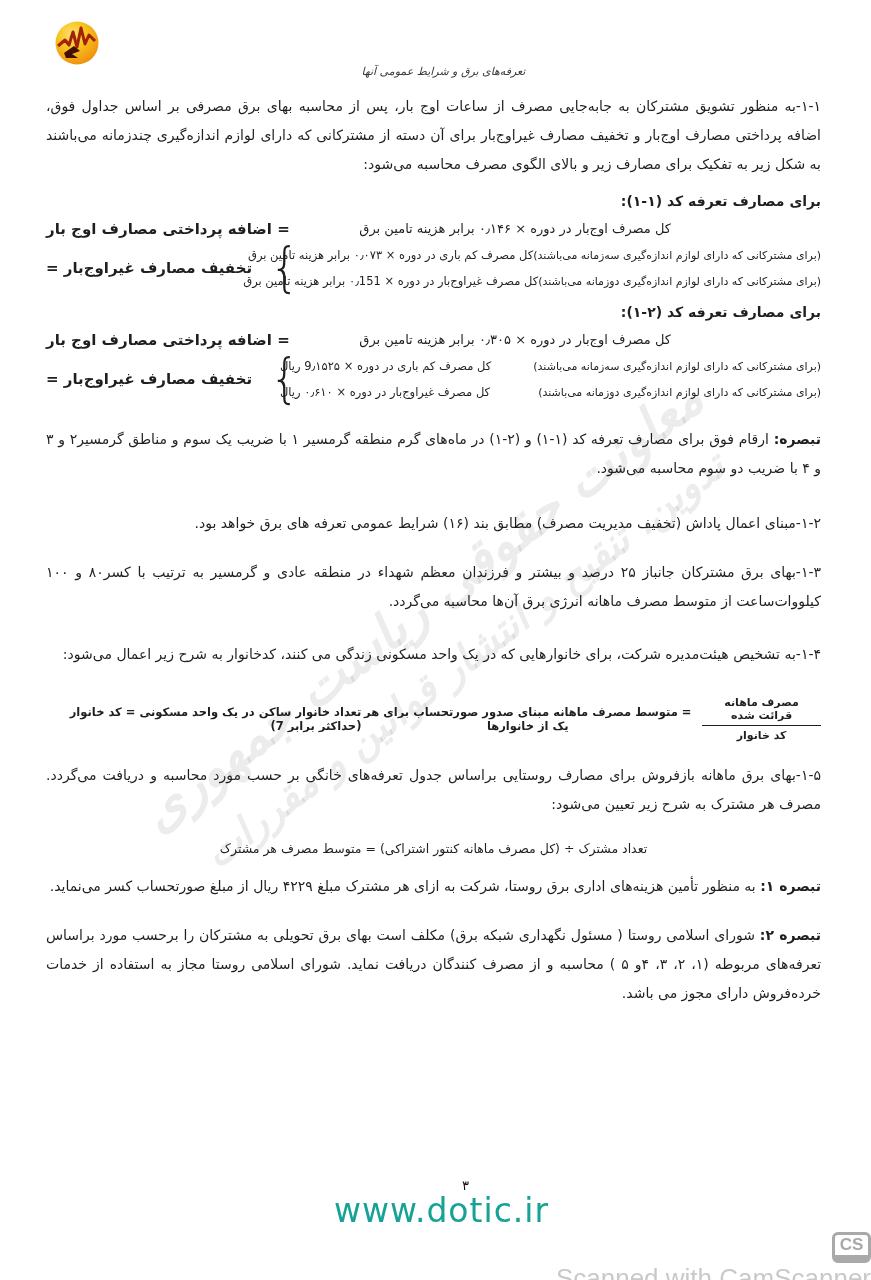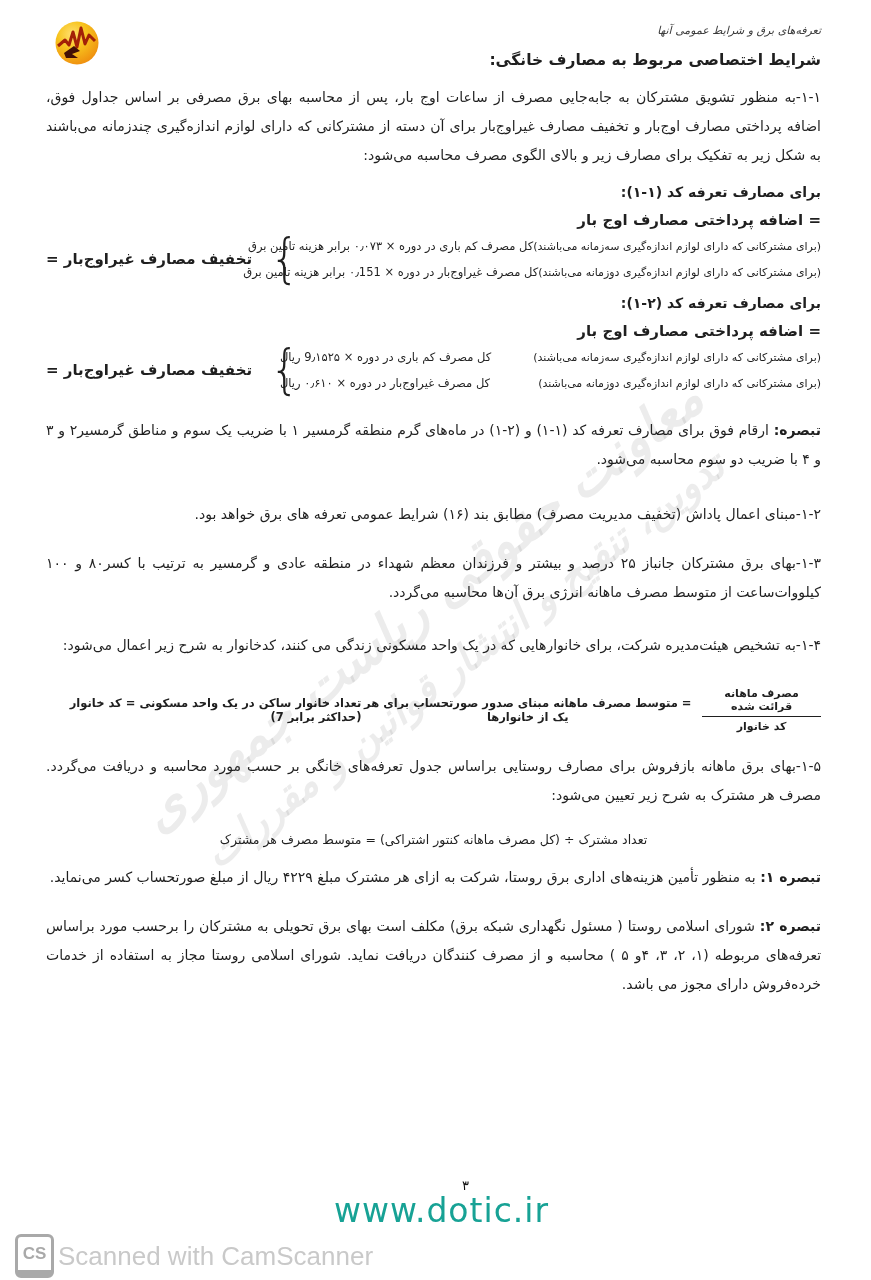--- a/index.html
+++ b/index.html
@@ -14,22 +14,22 @@
     transform:rotate(-38deg);transform-origin:center;
     font-family:"DejaVu Serif",serif;font-style:italic;font-weight:bold;
     color:rgba(110,110,110,0.13);text-align:center;line-height:1.5;
     pointer-events:none;z-index:0;
   }
   .watermark .wm1{font-size:52px;}
   .watermark .wm2{font-size:40px;}
   .logo{position:absolute;top:20px;right:771px;width:46px;height:46px;z-index:2;}
   .content{position:relative;z-index:1;padding:24px 50px 0 46px;}
   .header-note{
-    text-align:right;font-family:"DejaVu Serif",serif;font-style:italic;
-    font-size:11px;color:#3a3a3a;padding-left:20px;margin-bottom:14px;
+    text-align:center;font-family:"DejaVu Serif",serif;font-style:italic;
+    font-size:11px;color:#3a3a3a;padding-left:20px;margin-bottom:14px;margin-top:41px;
   }
   .doc-title{font-size:15.5px;font-weight:bold;margin-bottom:12px;}
   .para{font-size:14px;line-height:29px;text-align:justify;}
   .para .lead{font-weight:bold;}
   .mt8{margin-top:20px;} .mt16{margin-top:16px;}
   .mt20{margin-top:20px;} .mt24{margin-top:24px;} .mt26{margin-top:26px;}
   .block-heading{font-size:14px;font-weight:bold;margin:10px 0 6px 0;}
   .code-block{margin-bottom:4px;}
   .frow{display:flex;justify-content:space-between;align-items:center;}
   .peak-row{min-height:27px;}
@@ -52,21 +52,21 @@
   .hh-left{font-size:11.5px;font-weight:bold;margin-left:4px;}
   .rural-formula{text-align:center;font-size:12.5px;margin-top:22px;}
   .footer{position:absolute;left:0;right:0;bottom:50px;text-align:center;z-index:1;}
   .page-num{font-size:13px;color:#111;line-height:10px;margin-bottom:0;margin-right:-60px;}
   .site-url{
     display:inline-block;font-size:33px;letter-spacing:1px;direction:ltr;
     font-family:"DejaVu Sans",sans-serif;text-decoration:none;margin-left:12px;
   }
   .cam-bar{
     position:absolute;left:0;right:0;bottom:0;height:48px;background:#fff;
-    display:flex;align-items:center;direction:ltr;padding-left:15px;z-index:3;
+    display:flex;align-items:flex-end;direction:ltr;padding-left:9px;z-index:3;flex-direction:column;
   }
   .cs-badge{
     width:33px;height:33px;border:3px solid #a9a9a9;border-bottom:8px solid #a9a9a9;
     border-radius:6px;background:#fff;display:flex;align-items:center;justify-content:center;
     font-size:17px;font-weight:bold;color:#a9a9a9;letter-spacing:0;
     font-family:"Liberation Sans",sans-serif;
   }
   .cam-text{
     margin-left:4px;font-size:26px;color:#c9c9c9;
     font-family:"Liberation Sans",sans-serif;
@@ -94,27 +94,27 @@
       <circle cx="23" cy="23" r="21.5" fill="url(#lg)"></circle>
       <polyline points="4,26 11,20 15,25 19,12 23,27 27,8 31,24 35,15 41,21" fill="none" stroke="#a32107" stroke-width="3" stroke-linejoin="round"></polyline>
       <path d="M10 33 L20 26 L26 31 L18 34 L24 38 L12 38 Z" fill="#431006"></path>
     </svg>
   </div>
 
   <div class="content">
 
     <div class="header-note">تعرفه‌های برق و شرایط عمومی آنها</div>
 
-    <div class="doc-title">شرایط اختصاصی مربوط به مصارف خانگی:</div>
 
     <p class="para">۱-۱-به منظور تشویق مشترکان به جابه‌جایی مصرف از ساعات اوج بار، پس از محاسبه بهای برق مصرفی بر اساس جداول فوق، اضافه پرداختی مصارف اوج‌بار و تخفیف مصارف غیراوج‌بار برای آن دسته از مشترکانی که دارای لوازم اندازه‌گیری چندزمانه می‌باشند به شکل زیر به تفکیک برای مصارف زیر و بالای الگوی مصرف محاسبه می‌شود:</p>
 
     <div class="code-block">
       <div class="block-heading">برای مصارف تعرفه کد (۱-۱):</div>
       <div class="frow peak-row">
+        <span class="formula">کل مصرف اوج‌بار در دوره  × ۰٫۱۴۶ برابر هزینه تامین برق</span>
         <span class="eq-label">= اضافه پرداختی مصارف اوج بار</span>
       </div>
       <div class="subrows">
         <div class="subrow">
           <span class="sub-note">(برای مشترکانی که دارای لوازم اندازه‌گیری سه‌زمانه می‌باشند)</span>
           <span class="sub-formula">کل مصرف کم باری در دوره × ۰٫۰۷۳ برابر هزینه تامین برق</span>
         </div>
         <div class="subrow">
           <span class="sub-note">(برای مشترکانی که دارای لوازم اندازه‌گیری دوزمانه می‌باشند)</span>
           <span class="sub-formula">کل مصرف غیراوج‌بار در دوره × ۰٫151 برابر هزینه تامین برق</span>
@@ -122,20 +122,21 @@
         <div class="brace-group">
           <span class="eq-label">= تخفیف مصارف غیراوج‌بار</span>
           <span class="brace">{</span>
         </div>
       </div>
     </div>
 
     <div class="code-block">
       <div class="block-heading">برای مصارف تعرفه کد (۲-۱):</div>
       <div class="frow peak-row">
+        <span class="formula">کل مصرف اوج‌بار در دوره  × ۰٫۳۰۵ برابر هزینه تامین برق</span>
         <span class="eq-label">= اضافه پرداختی مصارف اوج بار</span>
       </div>
       <div class="subrows">
         <div class="subrow">
           <span class="sub-note">(برای مشترکانی که دارای لوازم اندازه‌گیری سه‌زمانه می‌باشند)</span>
           <span class="sub-formula">کل مصرف کم باری در دوره × 9٫۱۵۲۵ ریال</span>
         </div>
         <div class="subrow">
           <span class="sub-note">(برای مشترکانی که دارای لوازم اندازه‌گیری دوزمانه می‌باشند)</span>
           <span class="sub-formula">کل مصرف غیراوج‌بار در دوره × ۰٫۶۱۰ ریال</span>

